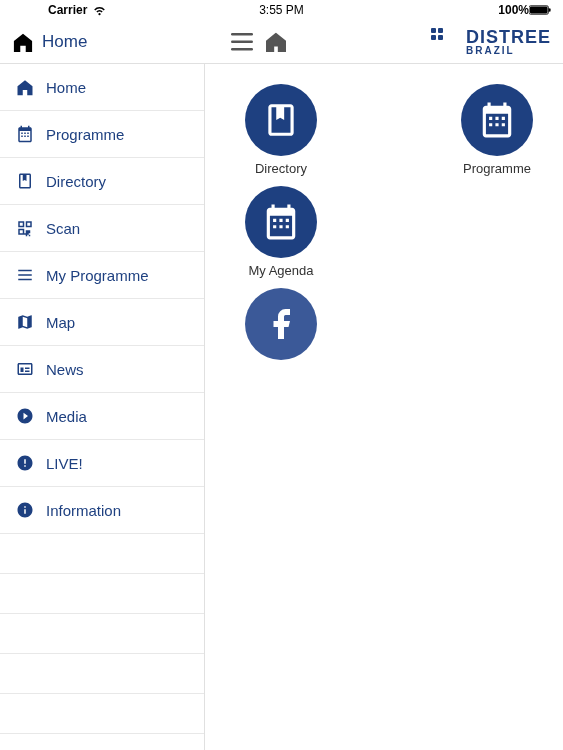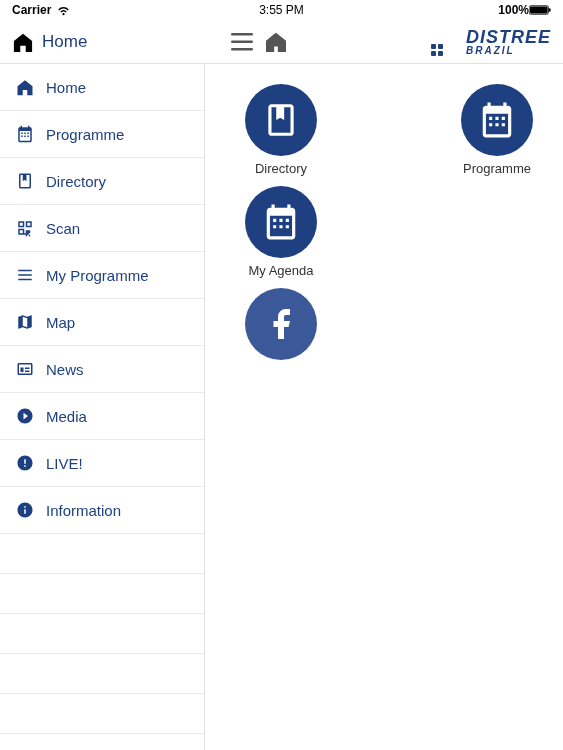--- a/index.html
+++ b/index.html
@@ -15,20 +15,21 @@
     
     .status-bar {
       display: flex;
       justify-content: space-between;
       align-items: center;
       padding: 0 12px;
       height: 20px;
       background: #fff;
       font-size: 12px;
       font-weight: 600;
+      margin-left: 36px;
     }
     .status-left { display: flex; align-items: center; gap: 5px; }
     .status-center { position: absolute; left: 50%; transform: translateX(-50%); font-size: 12px; font-weight: 400; }
     .status-right { display: flex; align-items: center; gap: 0; font-size: 12px; font-weight: 600; }
 
     
     .header {
       display: flex;
       align-items: center;
       justify-content: space-between;
@@ -205,21 +206,21 @@
       <rect y="7.5" width="22" height="2.5" rx="1.2" fill="#555"></rect>
       <rect y="15" width="22" height="2.5" rx="1.2" fill="#555"></rect>
     </svg>
 
     <svg class="home-header-icon" width="22" height="20" viewBox="0 0 24 22" fill="none" stroke="#555" stroke-width="2">
       <path d="M12 2L2 10v12h7v-7h6v7h7V10L12 2z"></path>
     </svg>
   </div>
 
   <div class="header-logo">
-    <div style="display:flex;align-items:flex-end;gap:19px;font-style:italic;">
+    <div style="display:flex;align-items:flex-start;gap:19px;">
       <div style="display:grid;grid-template-columns:1fr 1fr;gap:2px;margin-right:4px;">
         <div style="width:5px;height:5px;background:#1e4080;border-radius:1px;"></div>
         <div style="width:5px;height:5px;background:#1e4080;border-radius:1px;"></div>
         <div style="width:5px;height:5px;background:#1e4080;border-radius:1px;"></div>
         <div style="width:5px;height:5px;background:#1e4080;border-radius:1px;"></div>
       </div>
       <div>
         <div class="logo-text-distree">DISTREE</div>
         <div class="logo-text-brazil">BRAZIL</div>
       </div>

